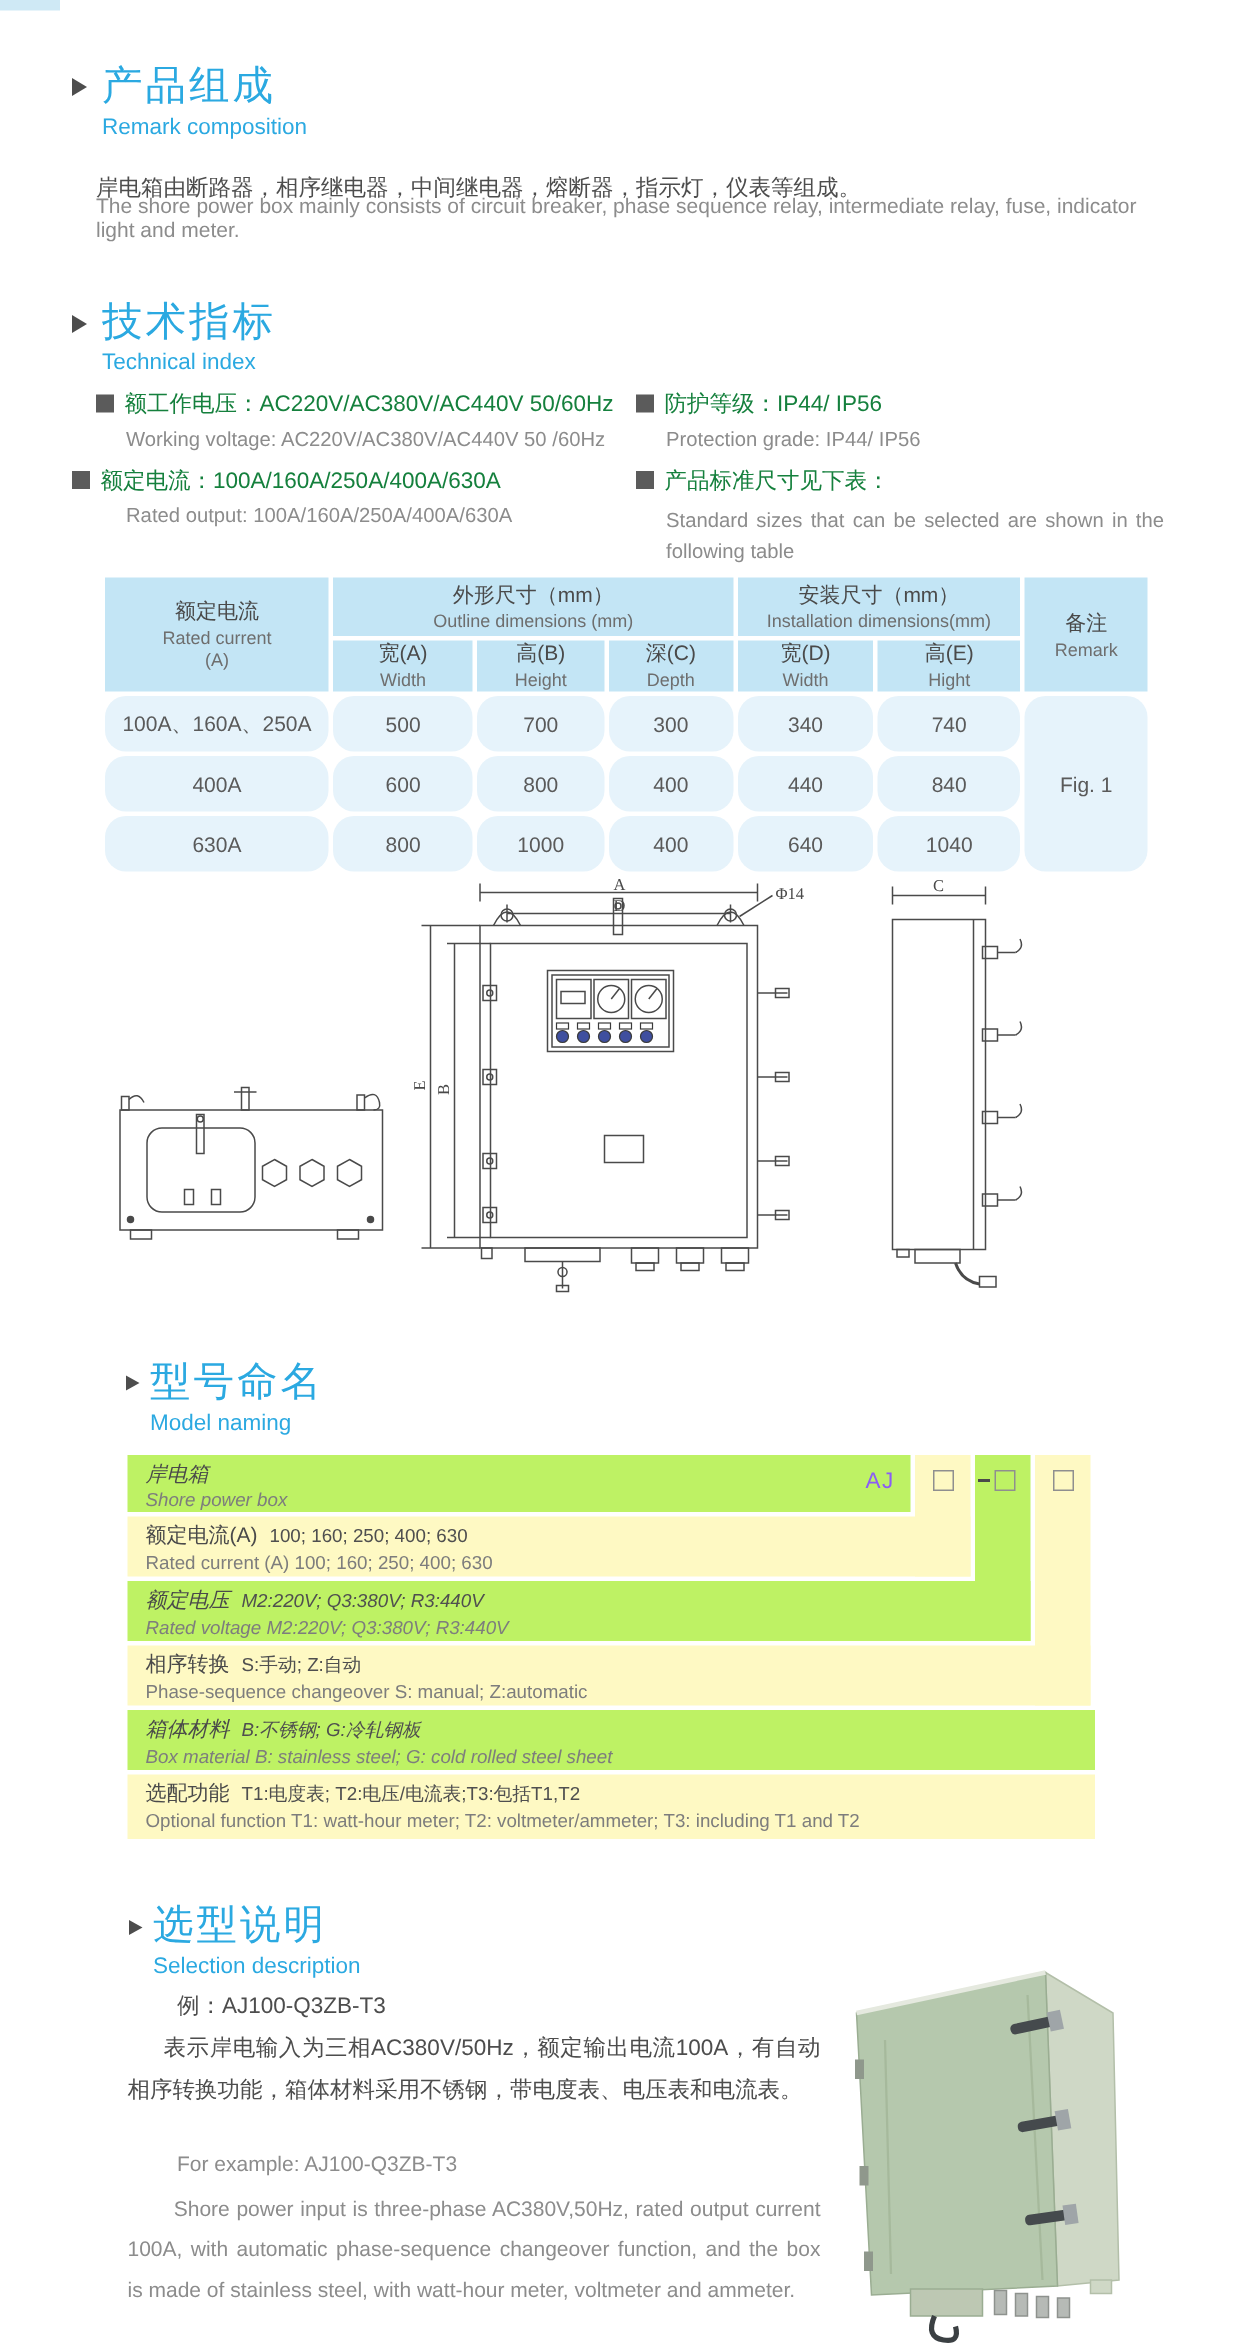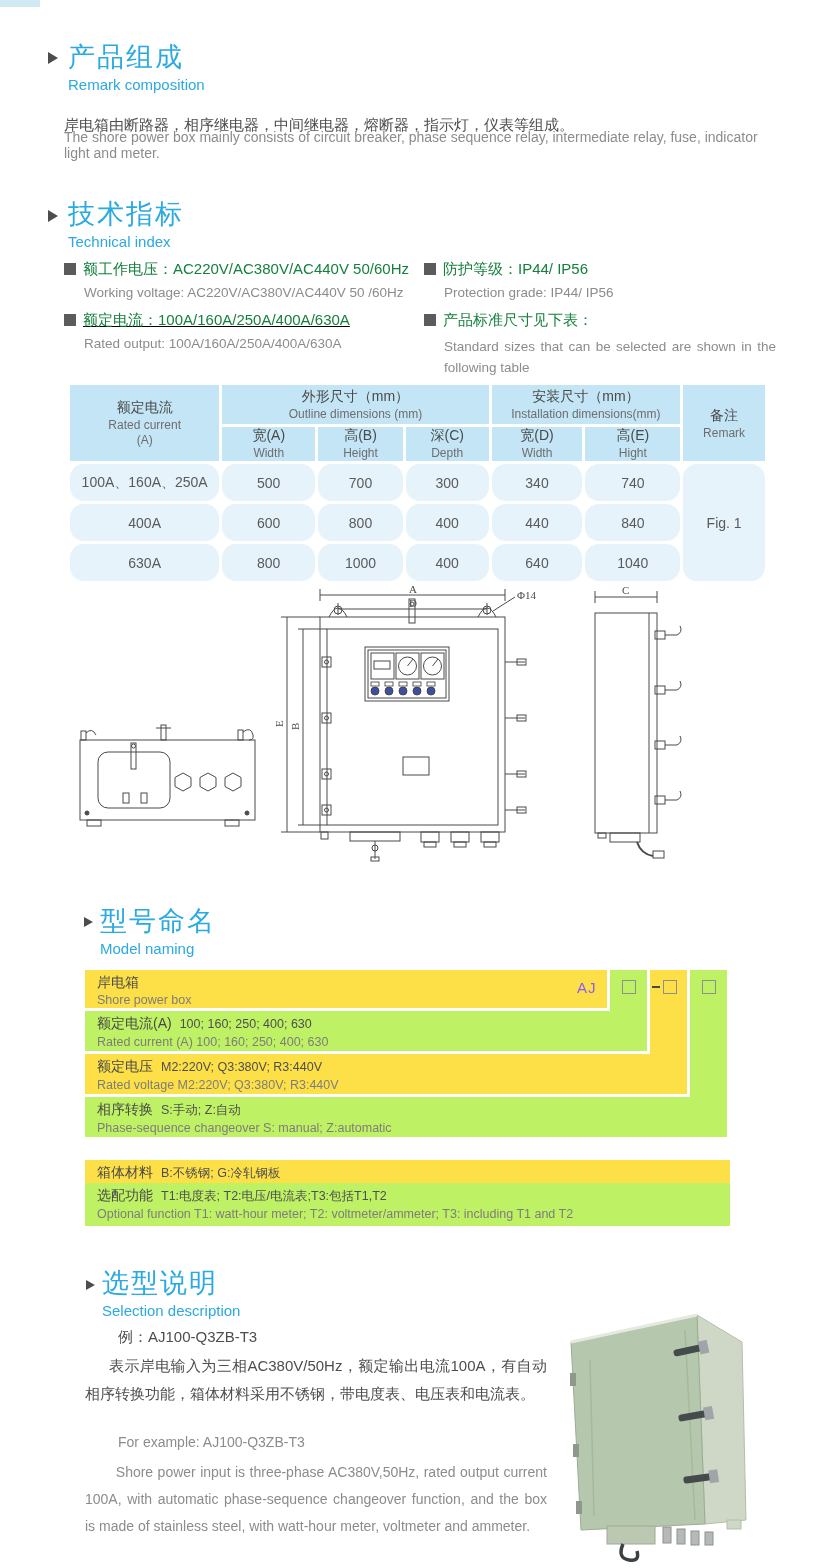--- a/index.html
+++ b/index.html
@@ -21,22 +21,22 @@
   
   table.dim{border-collapse:separate;border-spacing:3px;table-layout:fixed;width:701px;}
   table.dim th,table.dim td{padding:0;text-align:center;vertical-align:middle;font-weight:normal;}
   table.dim th{background:#c3e5f5;}
   table.dim td{background:#e6f3fb;}
   .cell-zh{display:block;font-size:14px;color:#4a4a4a;}
   .cell-en{display:block;font-size:12px;color:#6e6e6e;margin-top:1px;}
   .cell-val{font-size:14px;color:#5a5a5a;border-radius:14px;}
   
   .mrow{position:absolute;left:0;box-sizing:border-box;padding:4px 0 0 12px;}
-  .m-blue{background:#fde047;}
-  .m-grey{background:#bef264;}
+  .m-blue{background:#bef264;font-style:italic;}
+  .m-grey{background:#fef9c3;}
   .m-zh{font-size:14px;color:#4a4a4a;line-height:17px;}
   .m-zh .val{font-size:12.5px;color:#4f4f4f;margin-left:8px;}
   .m-en{font-size:12.5px;color:#7d7d7d;line-height:16px;margin-top:1px;}
   .strip{position:absolute;top:0;width:37px;}
   .code-box{position:absolute;width:12px;height:12px;border:1.5px solid #8f8f8f;background:transparent;}
   .code-dash{position:absolute;width:8px;height:2px;background:#4a4a4a;}
   .code-prefix{position:absolute;font-size:15px;color:#8b5cf6;letter-spacing:1px;}
   svg text{font-family:"Liberation Serif","DejaVu Serif",serif;font-size:11px;fill:#4a4a4a;}
 </style>
 </head>
@@ -57,21 +57,21 @@
   <div class="abs arrow" style="left:48px;top:210px;"></div>
   <div class="abs" style="left:68px;top:201px;">
     <div class="title-zh">技术指标</div>
     <div class="title-en">Technical index</div>
   </div>
 
   <div class="abs" style="left:64px;top:260px;">
     <span class="bullet"></span><span class="spec-zh">额工作电压：AC220V/AC380V/AC440V  50/60Hz</span>
   </div>
   <div class="abs spec-en" style="left:84px;top:285px;">Working voltage: AC220V/AC380V/AC440V 50 /60Hz</div>
-  <div class="abs" style="left:64px;top:311px;text-decoration:underline;">
+  <div class="abs" style="left:48px;top:311px;">
     <span class="bullet"></span><span class="spec-zh">额定电流：100A/160A/250A/400A/630A</span>
   </div>
   <div class="abs spec-en" style="left:84px;top:336px;">Rated output: 100A/160A/250A/400A/630A</div>
 
   <div class="abs" style="left:424px;top:260px;">
     <span class="bullet"></span><span class="spec-zh">防护等级：IP44/ IP56</span>
   </div>
   <div class="abs spec-en" style="left:444px;top:285px;">Protection grade: IP44/ IP56</div>
   <div class="abs" style="left:424px;top:311px;">
     <span class="bullet"></span><span class="spec-zh">产品标准尺寸见下表：</span>
@@ -320,21 +320,21 @@
       <div class="m-en">Rated current (A) 100; 160; 250; 400; 630</div>
     </div>
     <div class="mrow m-blue" style="top:84px;height:40px;width:602px;">
       <div class="m-zh"><span>额定电压</span><span class="val">M2:220V;  Q3:380V;  R3:440V</span></div>
       <div class="m-en">Rated voltage  M2:220V;  Q3:380V;  R3:440V</div>
     </div>
     <div class="mrow m-grey" style="top:127px;height:40px;width:642px;">
       <div class="m-zh"><span>相序转换</span><span class="val">S:手动; Z:自动</span></div>
       <div class="m-en">Phase-sequence changeover  S: manual;  Z:automatic</div>
     </div>
-    <div class="mrow m-blue" style="top:170px;height:40px;width:645px;margin-top:20px;">
+    <div class="mrow m-blue" style="top:170px;height:40px;width:645px;">
       <div class="m-zh"><span>箱体材料</span><span class="val">B:不锈钢;  G:冷轧钢板</span></div>
       <div class="m-en">Box material   B: stainless steel; G: cold rolled steel sheet</div>
     </div>
     <div class="mrow m-grey" style="top:213px;height:43px;width:645px;">
       <div class="m-zh"><span>选配功能</span><span class="val">T1:电度表;  T2:电压/电流表;T3:包括T1,T2</span></div>
       <div class="m-en">Optional function  T1: watt-hour meter; T2: voltmeter/ammeter; T3: including T1 and T2</div>
     </div>
 
     <span class="code-prefix" style="left:492px;top:9px;">AJ</span>
     <span class="code-box" style="left:537px;top:10px;"></span>

